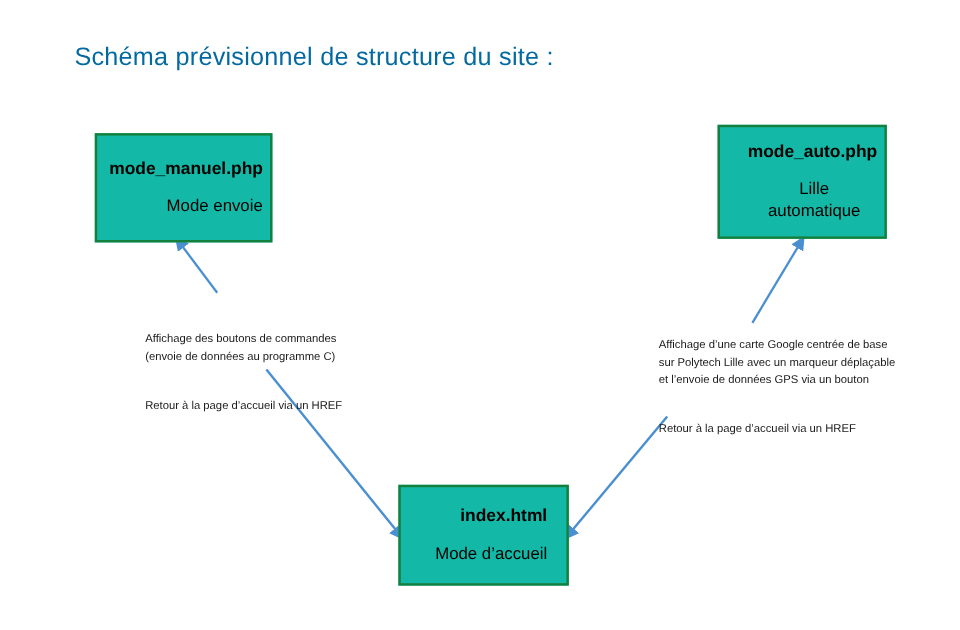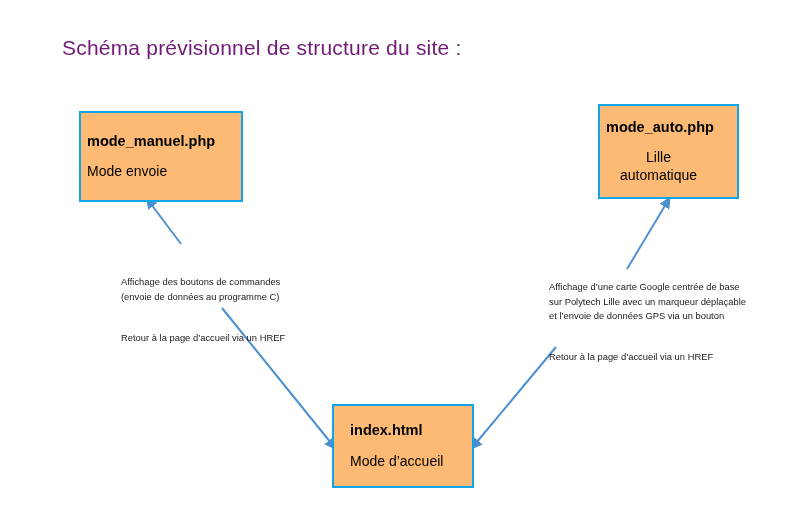--- a/index.html
+++ b/index.html
@@ -17,53 +17,53 @@
     position: relative;
     width: 800px;
     height: 525px;
     background: #ffffff;
   }
   #slide-title {
     position: absolute;
     left: 62px;
     top: 36px;
     font-size: 21px;
-    color: #701a75;
+    color: #0369a1;
     font-weight: 400;
     letter-spacing: 0.2px;
     white-space: nowrap;
   }
   .node-box {
     position: absolute;
     box-sizing: border-box;
-    border: 2px solid #0ea5e9;
-    background: #fdba74;
+    border: 2px solid #15803d;
+    background: #14b8a6;
     display: flex;
     flex-direction: column;
-    align-items: flex-start;
+    align-items: flex-end;
     justify-content: center;
     text-align: center;
     color: #000000;
   }
   .node-title {
     font-weight: bold;
     font-size: 14.5px;
     line-height: 1.28;
     color: #000000;
   }
   .node-sub {
     font-size: 14px;
     line-height: 1.28;
     color: #000000;
     margin-top: 13px;
   }
   #box-mode-manuel {
     left: 79px;
     top: 111px;
-    width: 164px;
+    width: 148px;
     height: 91px;
     padding: 0 6px;
   }
   #box-mode-manuel .node-title {
     width: 128px;
   }
   #box-mode-auto {
     left: 598px;
     top: 104px;
     width: 141px;

